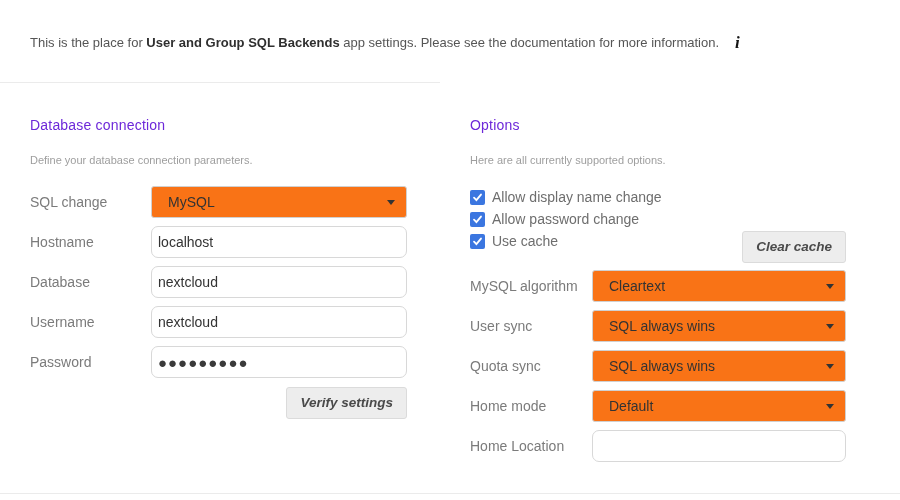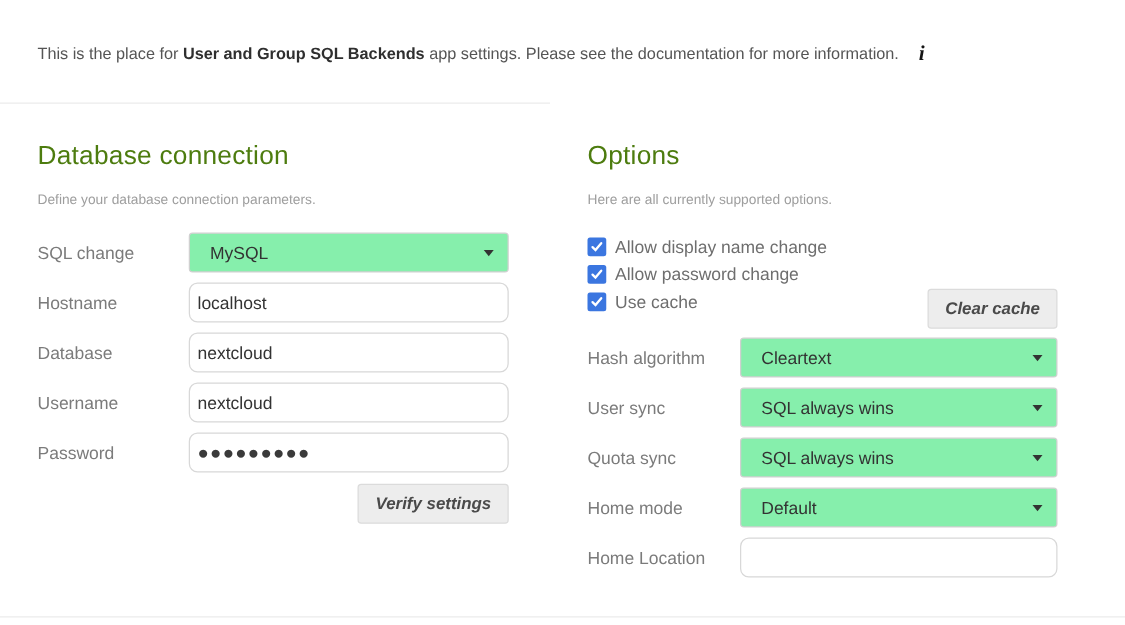--- a/index.html
+++ b/index.html
@@ -28,22 +28,22 @@
   
   .divider-left  { position:absolute; top:82px;  left:0; width:440px; height:1px; background:#ebebeb; }
   .divider-bottom{ position:absolute; top:493px; left:0; width:900px; height:1px; background:#ebebeb; }
 
   
   .section { position:absolute; top:82px; }
   .section-db   { left:30px;  width:377px; }
   .section-opts { left:470px; width:376px; }
 
   .section h2 {
-    margin-top:29px; font-size:21px; line-height:28px;
-    font-weight:400; color:#4d7c0f; letter-spacing:0.2px;
+    margin-top:29px; font-size:14px; line-height:28px;
+    font-weight:400; color:#6d28d9; letter-spacing:0.2px;
   }
   .hint {
     margin-top:13px; font-size:11px; line-height:16px; color:#9e9e9e;
   }
 
   
   .form-row { display:flex; align-items:center; height:32px; margin-bottom:8px; }
   .form-row.first { margin-top:18px; }
   .form-row label {
     flex:0 0 auto; font-size:14px; color:#7b7b7b;
@@ -56,21 +56,21 @@
     width:100%; height:32px; padding:0 12px 0 6px;
     border:1px solid #d8d8d8; border-radius:7px; background:#fff;
     font-family:inherit; font-size:14px; color:#333; outline:none;
   }
   input.password { font-size:15px; letter-spacing:1px; color:#3a3a3a; }
 
   .select-wrap { position:relative; height:32px; }
   .select-wrap select {
     -webkit-appearance:none; appearance:none;
     width:100%; height:32px; padding:0 26px 0 16px;
-    border:1px solid #d0d0d0; border-radius:3px; background:#86efac;
+    border:1px solid #d0d0d0; border-radius:3px; background:#f97316;
     font-family:inherit; font-size:14px; color:#333; outline:none; cursor:pointer;
   }
   .select-wrap::after {
     content:""; position:absolute; right:12px; top:50%; margin-top:-2px;
     width:0; height:0; pointer-events:none;
     border-left:4px solid transparent; border-right:4px solid transparent;
     border-top:5px solid #333;
   }
 
   
@@ -189,21 +189,21 @@
           </svg>
       </span>
       <span class="cb-label">Use cache</span>
     </label>
 
     <button class="btn clear-cache">Clear cache</button>
 
     <div class="selects-block">
 
       <div class="form-row">
-        <label>Hash algorithm</label>
+        <label>MySQL algorithm</label>
         <div class="field">
           <div class="select-wrap">
             <select>
               <option>Cleartext</option>
             </select>
           </div>
         </div>
       </div>
 
       <div class="form-row">

